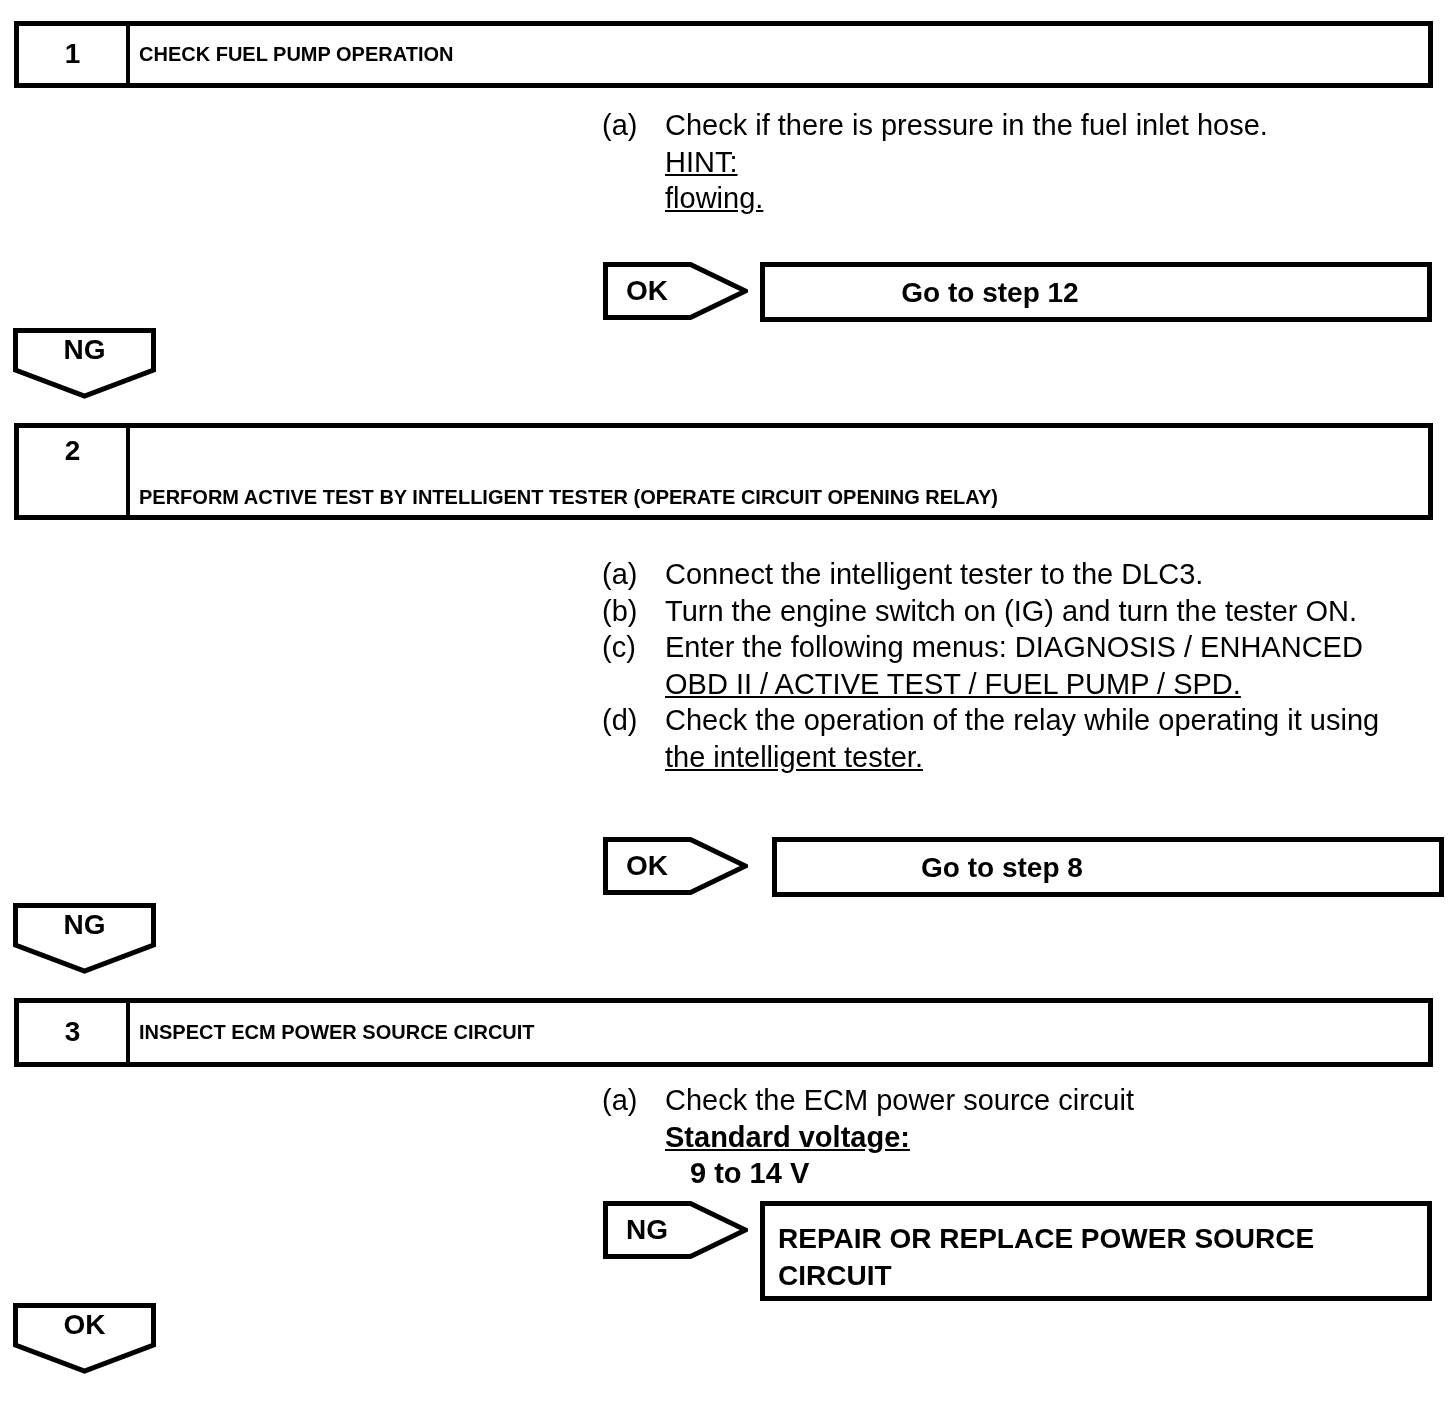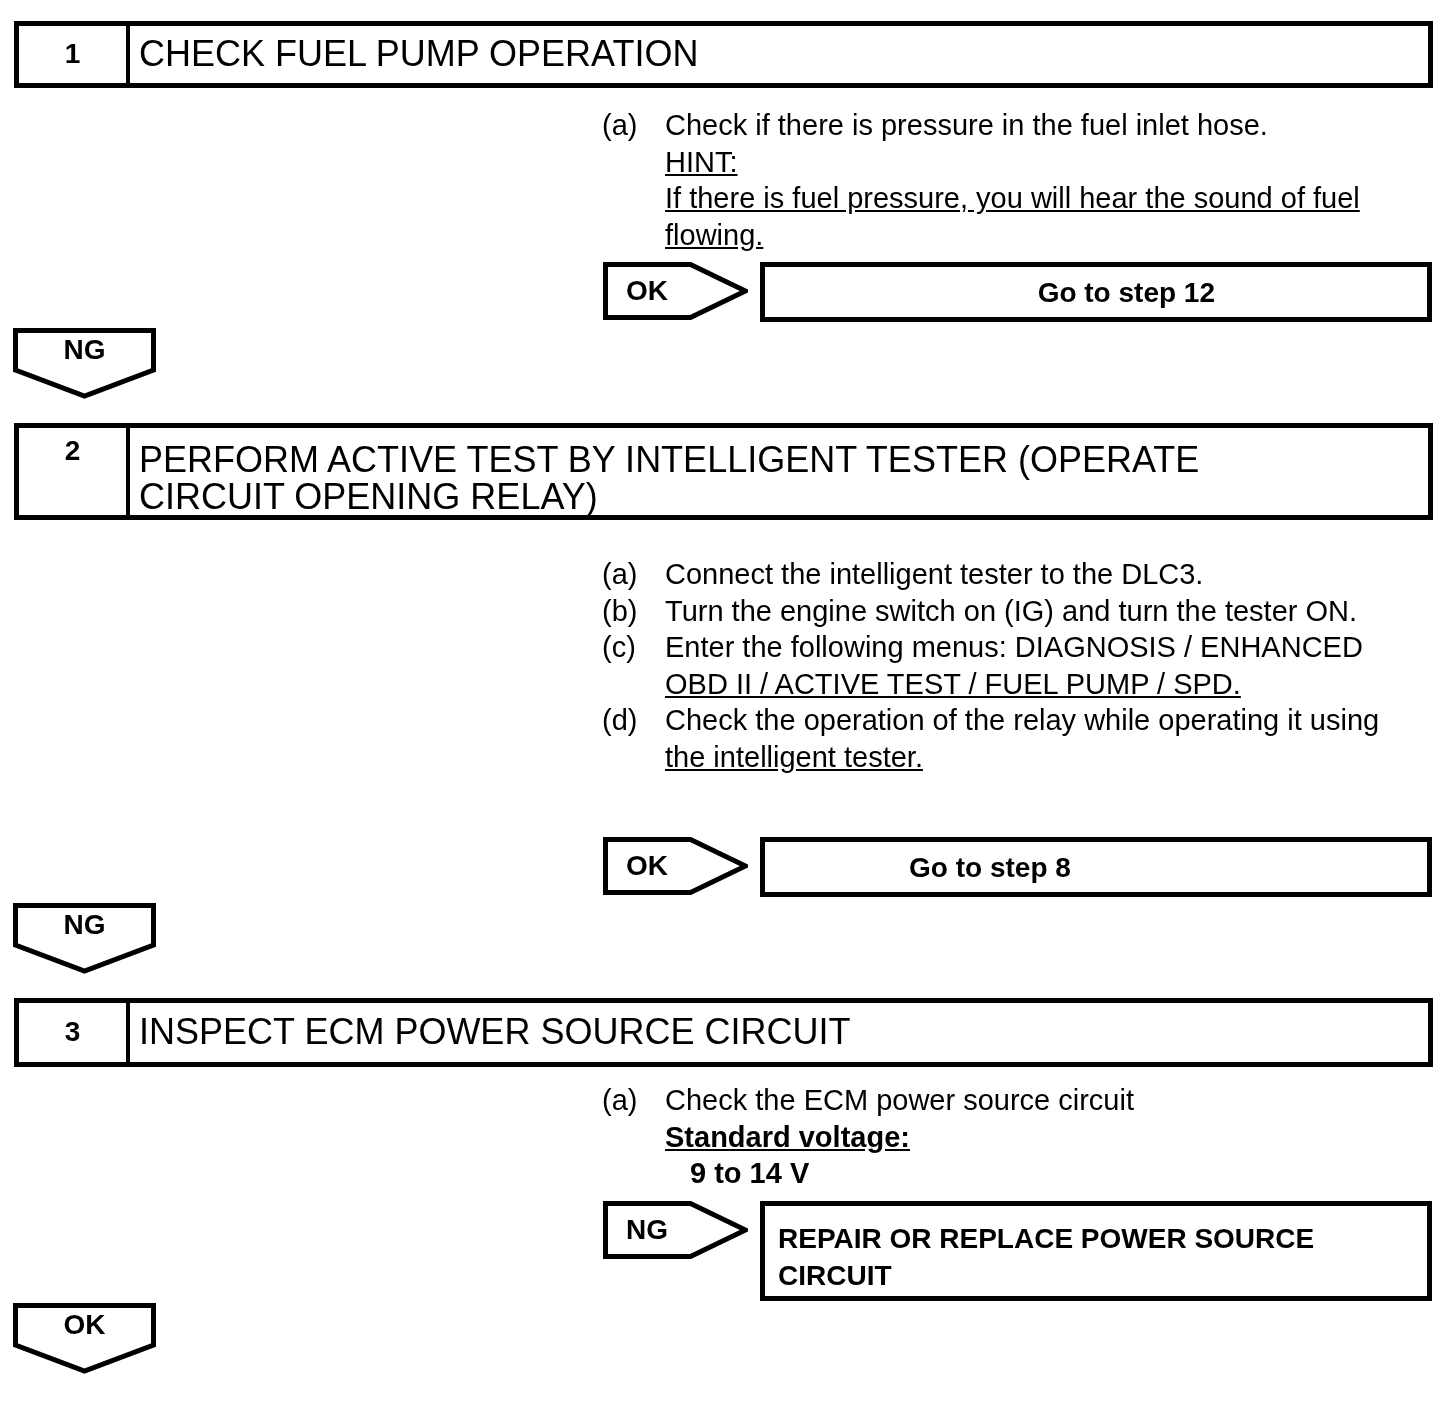--- a/index.html
+++ b/index.html
@@ -15,21 +15,21 @@
     border:5px solid #000; box-sizing:border-box;
     display:flex; background:#fff;
   }
   .hdr .num {
     width:111px; border-right:4px solid #000; box-sizing:border-box;
     display:flex; align-items:center; justify-content:center;
     font-weight:bold; font-size:28px; line-height:36.5px;
   }
   .hdr .ttl {
     flex:1; display:flex; align-items:center;
-    padding-left:9px; font-weight:normal; font-size:36px; line-height:36.5px;
+    padding-left:9px; font-weight:bold; font-size:20px; line-height:36.5px;
   }
   .hdr .ttl span { display:block; max-width:1180px; }
   .hdr.top .num { align-items:flex-start; padding-top:5px; }
   .hdr.top .ttl { align-items:flex-end; padding-top:13px; }
   
   .body { position:absolute; left:602px; width:852px; font-size:29px; line-height:36.5px; }
   .line { white-space:nowrap; }
   .line .lbl { display:inline-block; width:63px; }
   .cont { padding-left:63px;text-decoration:underline; }
   .sub  { padding-left:88px; }
@@ -69,31 +69,30 @@
   <div class="hdr" style="top:21px;height:67px;">
     <div class="num">1</div>
     <div class="ttl">
         <span>CHECK FUEL PUMP OPERATION</span>
       </div>
   </div>
 
   <div class="body" style="top:107px;">
     <div class="line"><span class="lbl">(a)</span><span>Check if there is pressure in the fuel inlet hose.</span></div>
     <div class="line cont"><span>HINT:</span></div>
-    <div class="line cont"><span>If there is fuel pressure, you will hear the sound of fuel</span></div>
     <div class="line cont"><span>flowing.</span></div>
   </div>
 
   <div class="harrow" style="top:262px;">
     <svg viewBox="0 0 145 58">
         <polygon points="2.5,2.5 87.5,2.5 142.5,29 87.5,55.5 2.5,55.5" fill="#ffffff" stroke="#000000" stroke-width="5"></polygon>
       </svg>
     <span class="v">OK</span>
   </div>
-  <div class="rbox center" style="top:262px;height:60px;justify-content:flex-end;">
+  <div class="rbox center" style="top:262px;height:60px;">
     <span>Go to step 12</span>
   </div>
 
   <div class="vconn" style="top:328px;">
     <svg viewBox="0 0 143 71">
         <polygon points="2.5,2.5 140.5,2.5 140.5,42 71.5,68 2.5,42" fill="#ffffff" stroke="#000000" stroke-width="5"></polygon>
       </svg>
     <span class="v">NG</span>
   </div>
 
@@ -112,21 +111,21 @@
     <div class="line"><span class="lbl">(d)</span><span>Check the operation of the relay while operating it using</span></div>
     <div class="line cont"><span>the intelligent tester.</span></div>
   </div>
 
   <div class="harrow" style="top:837px;">
     <svg viewBox="0 0 145 58">
         <polygon points="2.5,2.5 87.5,2.5 142.5,29 87.5,55.5 2.5,55.5" fill="#ffffff" stroke="#000000" stroke-width="5"></polygon>
       </svg>
     <span class="v">OK</span>
   </div>
-  <div class="rbox center" style="top:837px;height:60px;">
+  <div class="rbox center" style="top:837px;height:60px;margin-left:12px;">
     <span>Go to step 8</span>
   </div>
 
   <div class="vconn" style="top:903px;">
     <svg viewBox="0 0 143 71">
         <polygon points="2.5,2.5 140.5,2.5 140.5,42 71.5,68 2.5,42" fill="#ffffff" stroke="#000000" stroke-width="5"></polygon>
       </svg>
     <span class="v">NG</span>
   </div>
 

